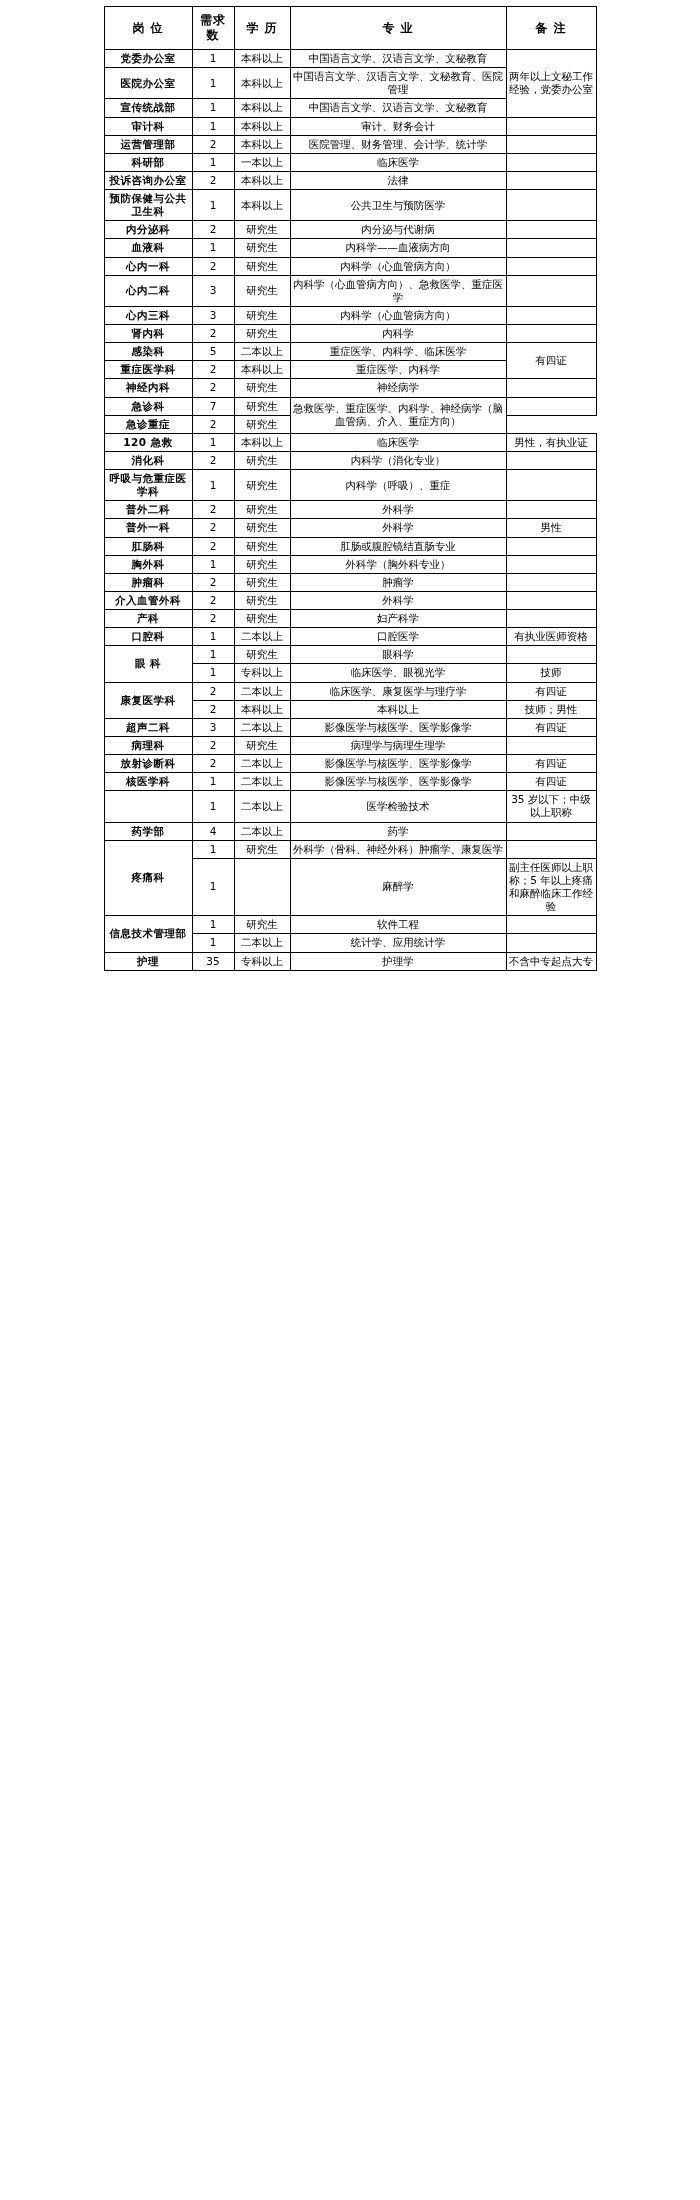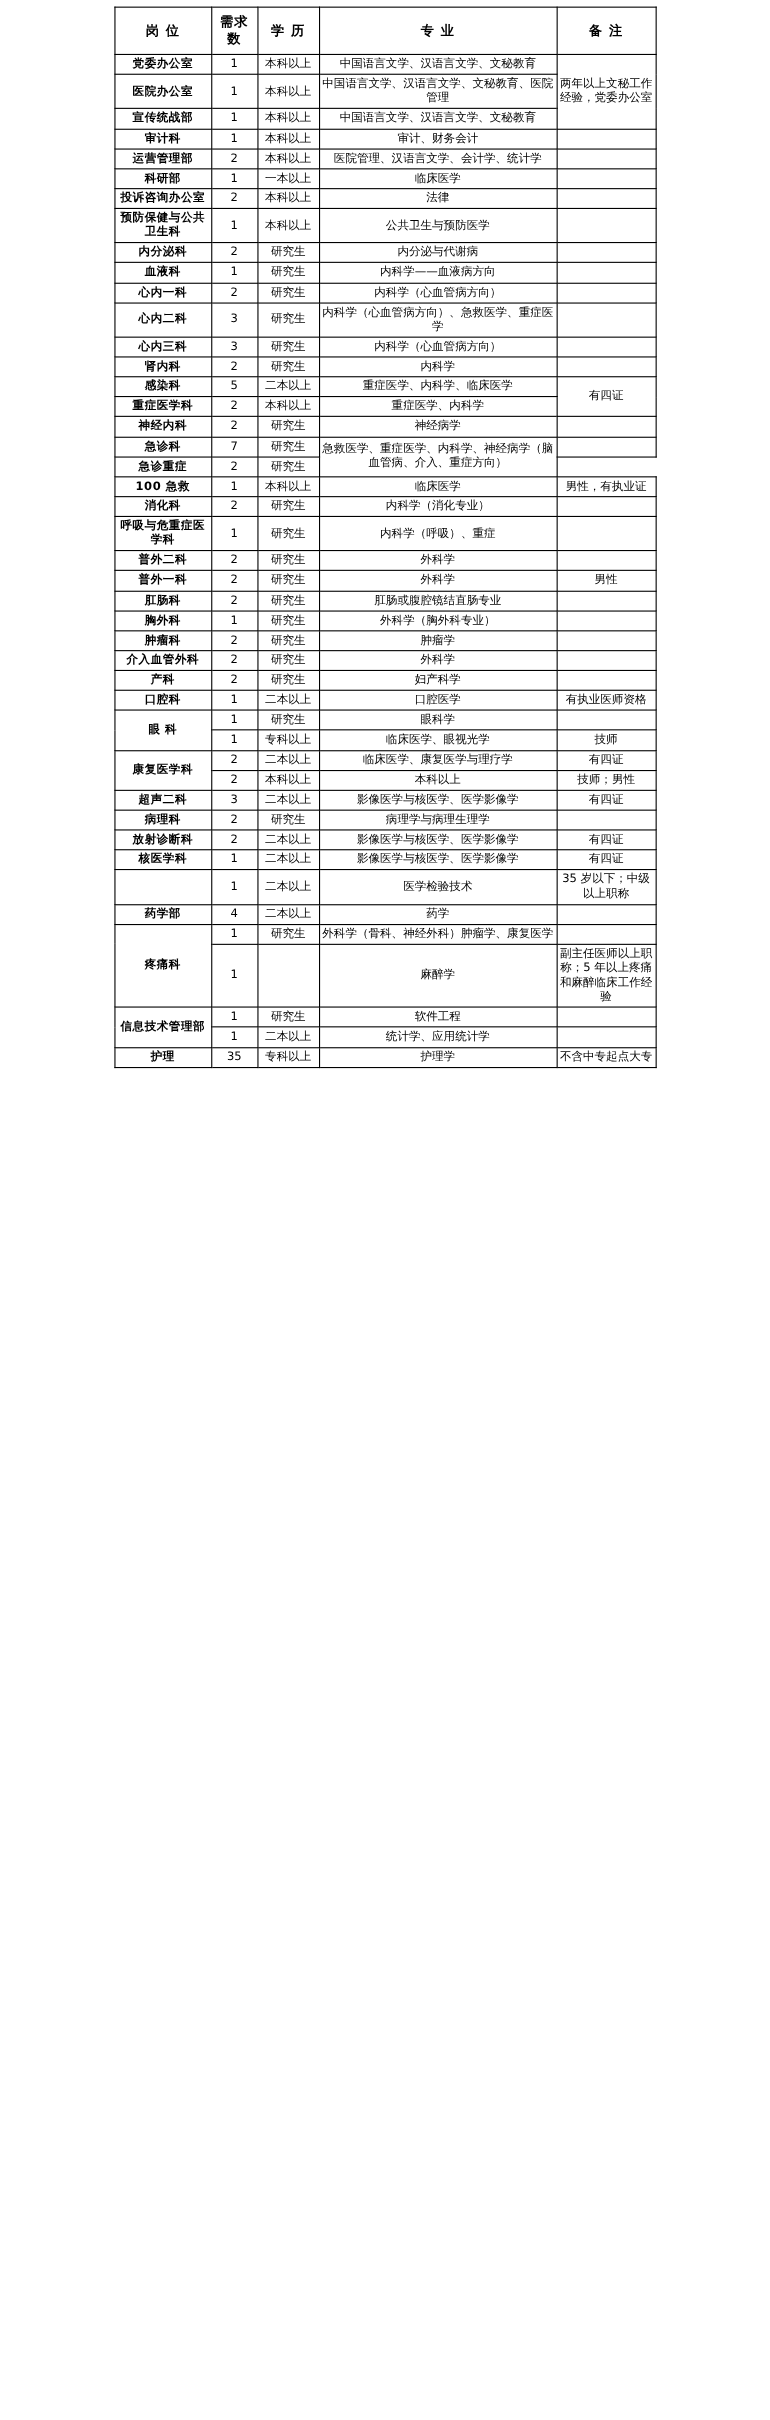--- a/index.html
+++ b/index.html
@@ -114,21 +114,21 @@
           <td class="post">审计科</td>
           <td class="num">1</td>
           <td class="edu">本科以上</td>
           <td class="major">审计、财务会计</td>
           <td class="note"></td>
         </tr>
         <tr>
           <td class="post">运营管理部</td>
           <td class="num">2</td>
           <td class="edu">本科以上</td>
-          <td class="major">医院管理、汉语言文学、会计学、统计学</td>
+          <td class="major">医院管理、财务管理、会计学、统计学</td>
           <td class="note"></td>
         </tr>
         <tr>
           <td class="post">科研部</td>
           <td class="num">1</td>
           <td class="edu">一本以上</td>
           <td class="major">临床医学</td>
           <td class="note"></td>
         </tr>
         <tr>
@@ -213,21 +213,21 @@
           <td class="edu">研究生</td>
           <td class="major" rowspan="2">急救医学、重症医学、内科学、神经病学（脑血管病、介入、重症方向）</td>
           <td class="note"></td>
         </tr>
         <tr>
           <td class="post">急诊重症</td>
           <td class="num">2</td>
           <td class="edu">研究生</td>
         </tr>
         <tr>
-          <td class="post">100 急救</td>
+          <td class="post">120 急救</td>
           <td class="num">1</td>
           <td class="edu">本科以上</td>
           <td class="major">临床医学</td>
           <td class="note">男性，有执业证</td>
         </tr>
         <tr>
           <td class="post">消化科</td>
           <td class="num">2</td>
           <td class="edu">研究生</td>
           <td class="major">内科学（消化专业）</td>

